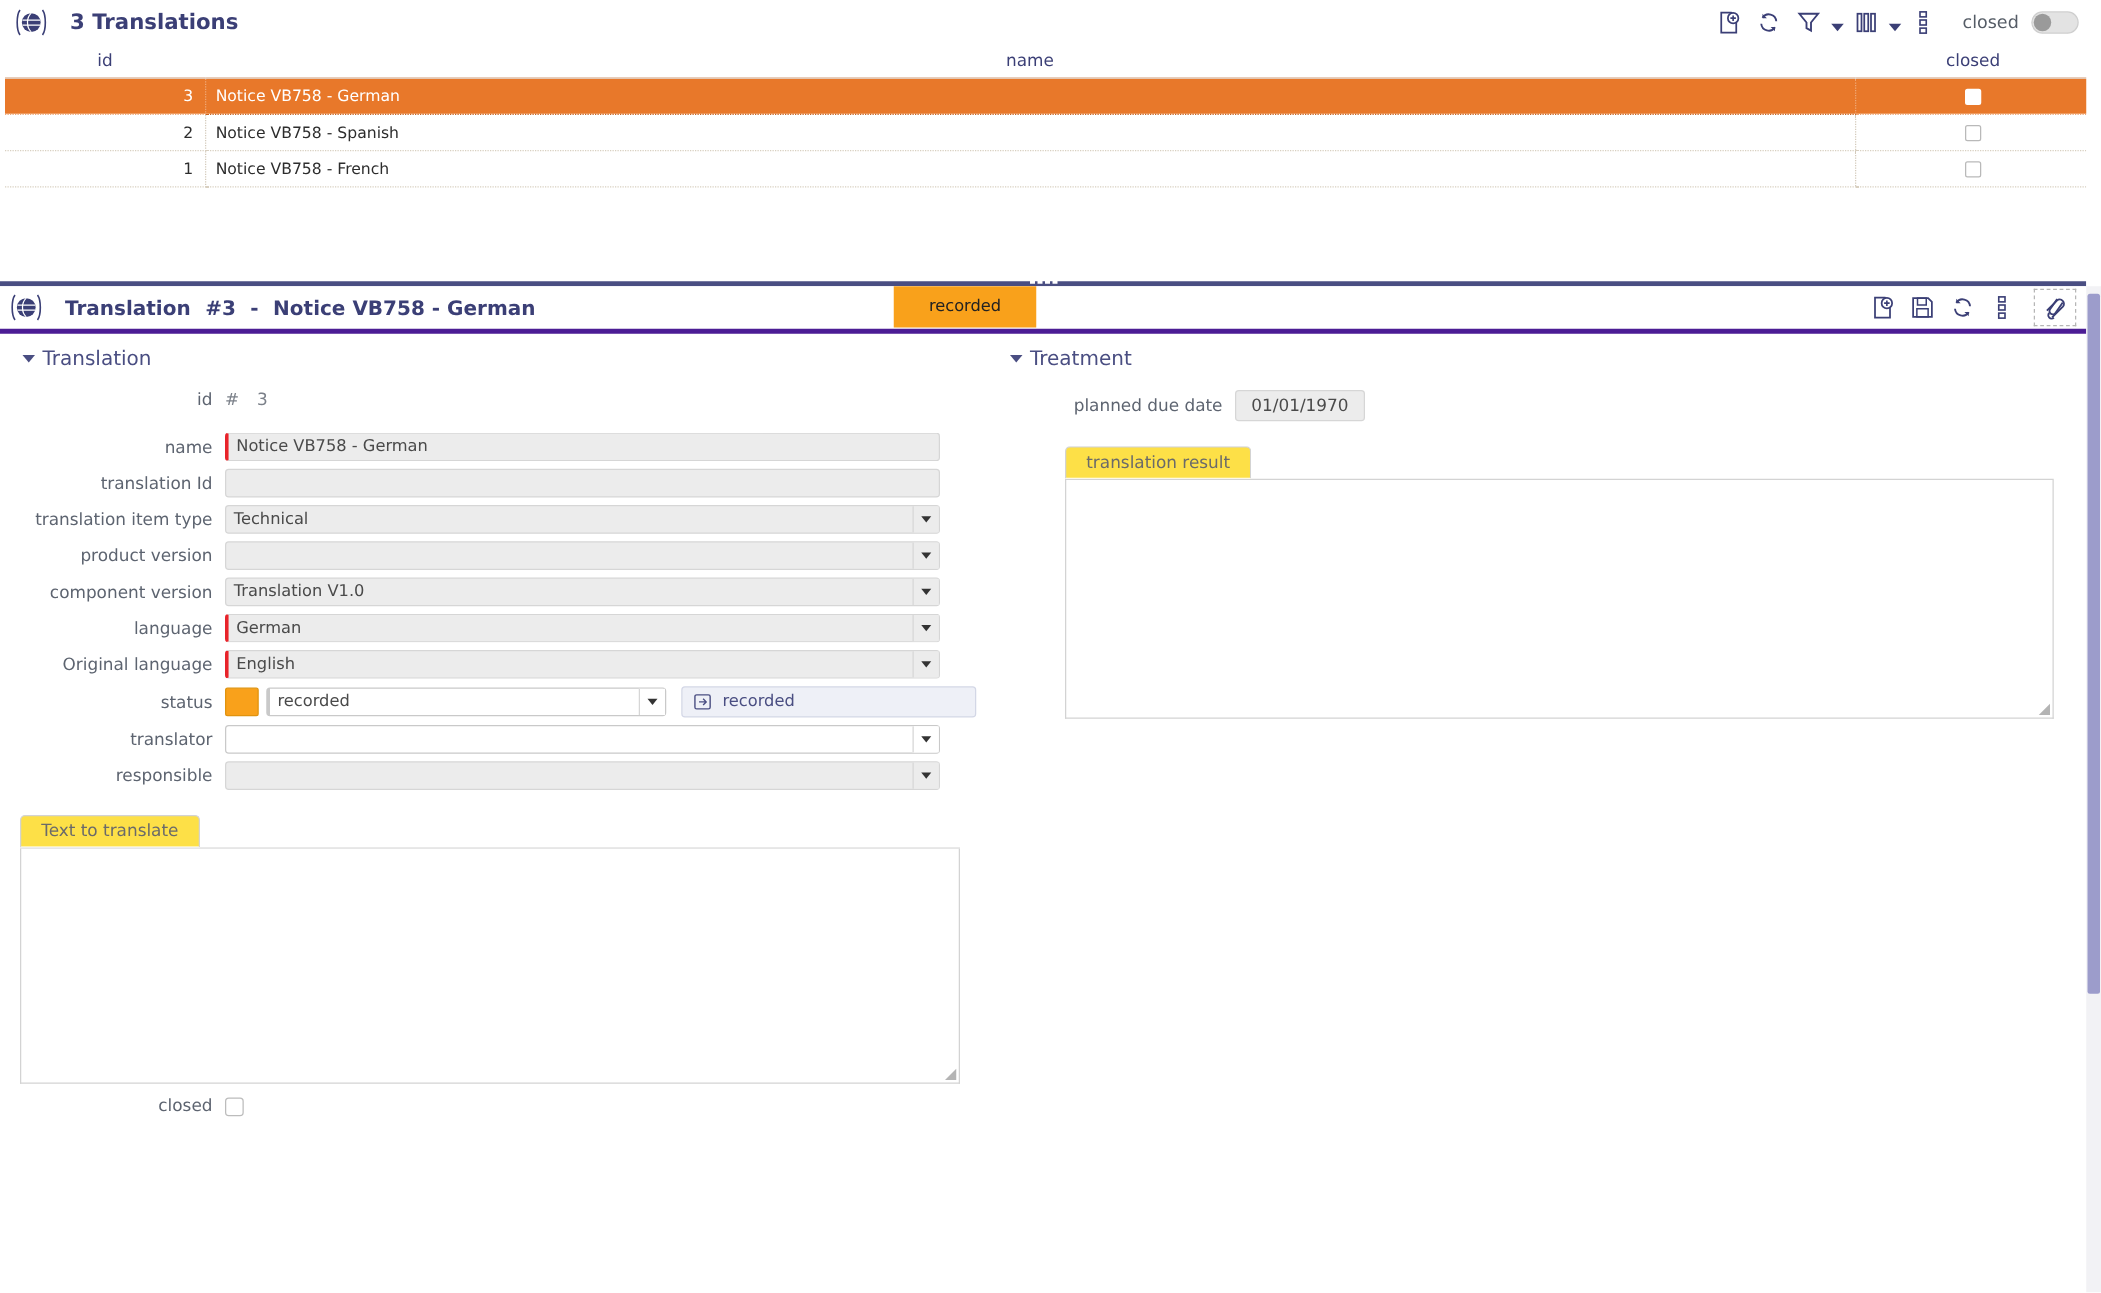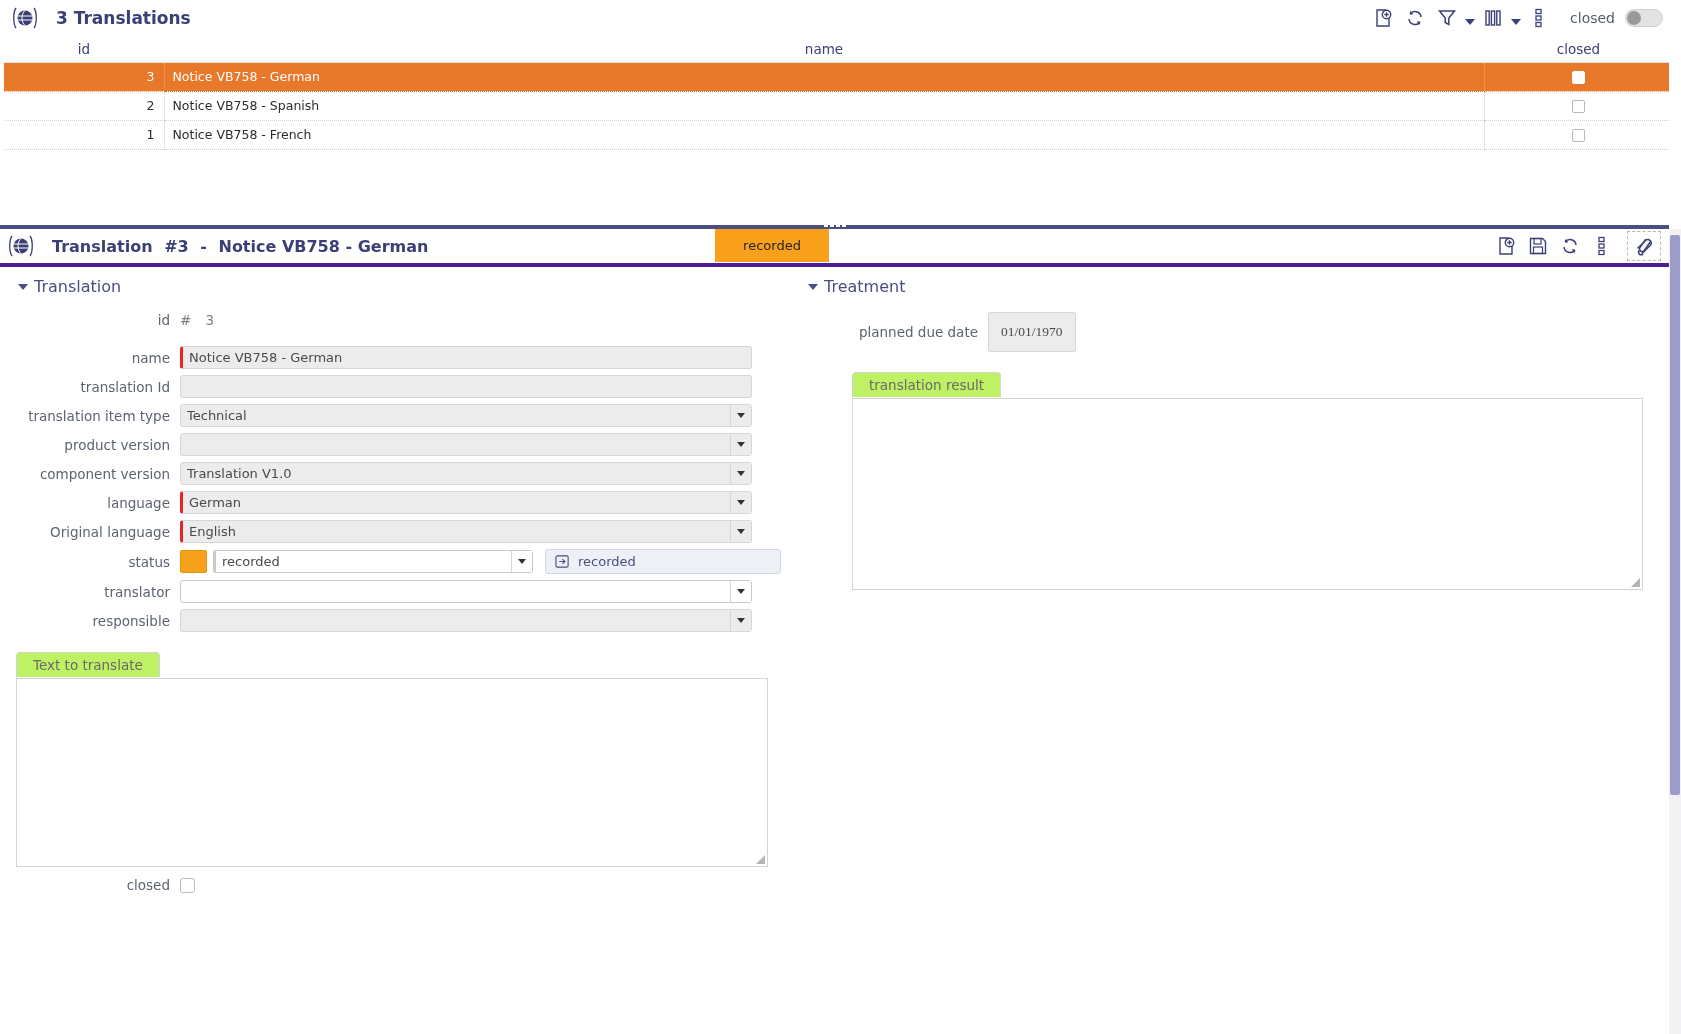--- a/index.html
+++ b/index.html
@@ -109,34 +109,34 @@
 
   .swatch { width:27px; height:23px; background:#f9a11b; border:1px solid #e0930f; border-radius:2px; margin-right:6px; }
   .qual-btn {
     margin-left:12px; height:25px; width:236px; background:#eef0f7; border:1px solid #d3d7e6; border-radius:3px;
     display:flex; align-items:center; gap:8px; padding:0 9px; font-size:13px; color:#4a4e82; cursor:pointer;
   }
 
   
   .tabstrip { display:flex; align-items:flex-end; border-bottom:1px solid #d3d3d3; margin-top:20px; }
   .tab {
-    height:26px; padding:0 16px; font-size:13.5px; color:#6a6a6a; background:#bef264;
+    height:26px; padding:0 16px; font-size:13.5px; color:#6a6a6a; background:#fde047;
     border:1px solid #d3d3d3; border-bottom:1px solid #fff; border-radius:4px 4px 0 0;
     display:flex; align-items:center; cursor:pointer;
   }
   .tabs-fill { flex:1; }
   .txtarea {
     position:relative; border:1px solid #d3d3d3; border-top:none; background:#fff;
   }
   .resizer { position:absolute; right:2px; bottom:2px; width:0;height:0;
              border-left:9px solid transparent; border-bottom:9px solid #b4b4b4; }
 
   .datebox {
-    height:40px; border:1px solid #d6d6d6; background:#ececec; border-radius:3px;
-    font-size:13.5px; color:#4a4a4a; padding:0 12px; display:flex; align-items:center;font-family:Liberation Serif, serif;
+    height:25px; border:1px solid #d6d6d6; background:#ececec; border-radius:3px;
+    font-size:13.5px; color:#4a4a4a; padding:0 12px; display:flex; align-items:center;
   }
   .cb-lg { width:15px; height:15px; border:1px solid #bcbcbc; border-radius:3px; background:#fff; cursor:pointer; }
 
   .bottom-closed { display:flex; align-items:center; margin-top:10px; }
   .bottom-closed .flabel { width:180px; flex:0 0 180px; }
 
   
   .vscroll { position:absolute; right:0; top:229px; width:12px; height:805px; background:#f2f2f5; }
   .vscroll .thumb { position:absolute; left:1px; top:6px; width:10px; height:560px; background:#9c9ccb; border-radius:2px; }
   .vscroll-outer { position:absolute; right:0; top:0; width:12px; height:229px; background:#fff; }

